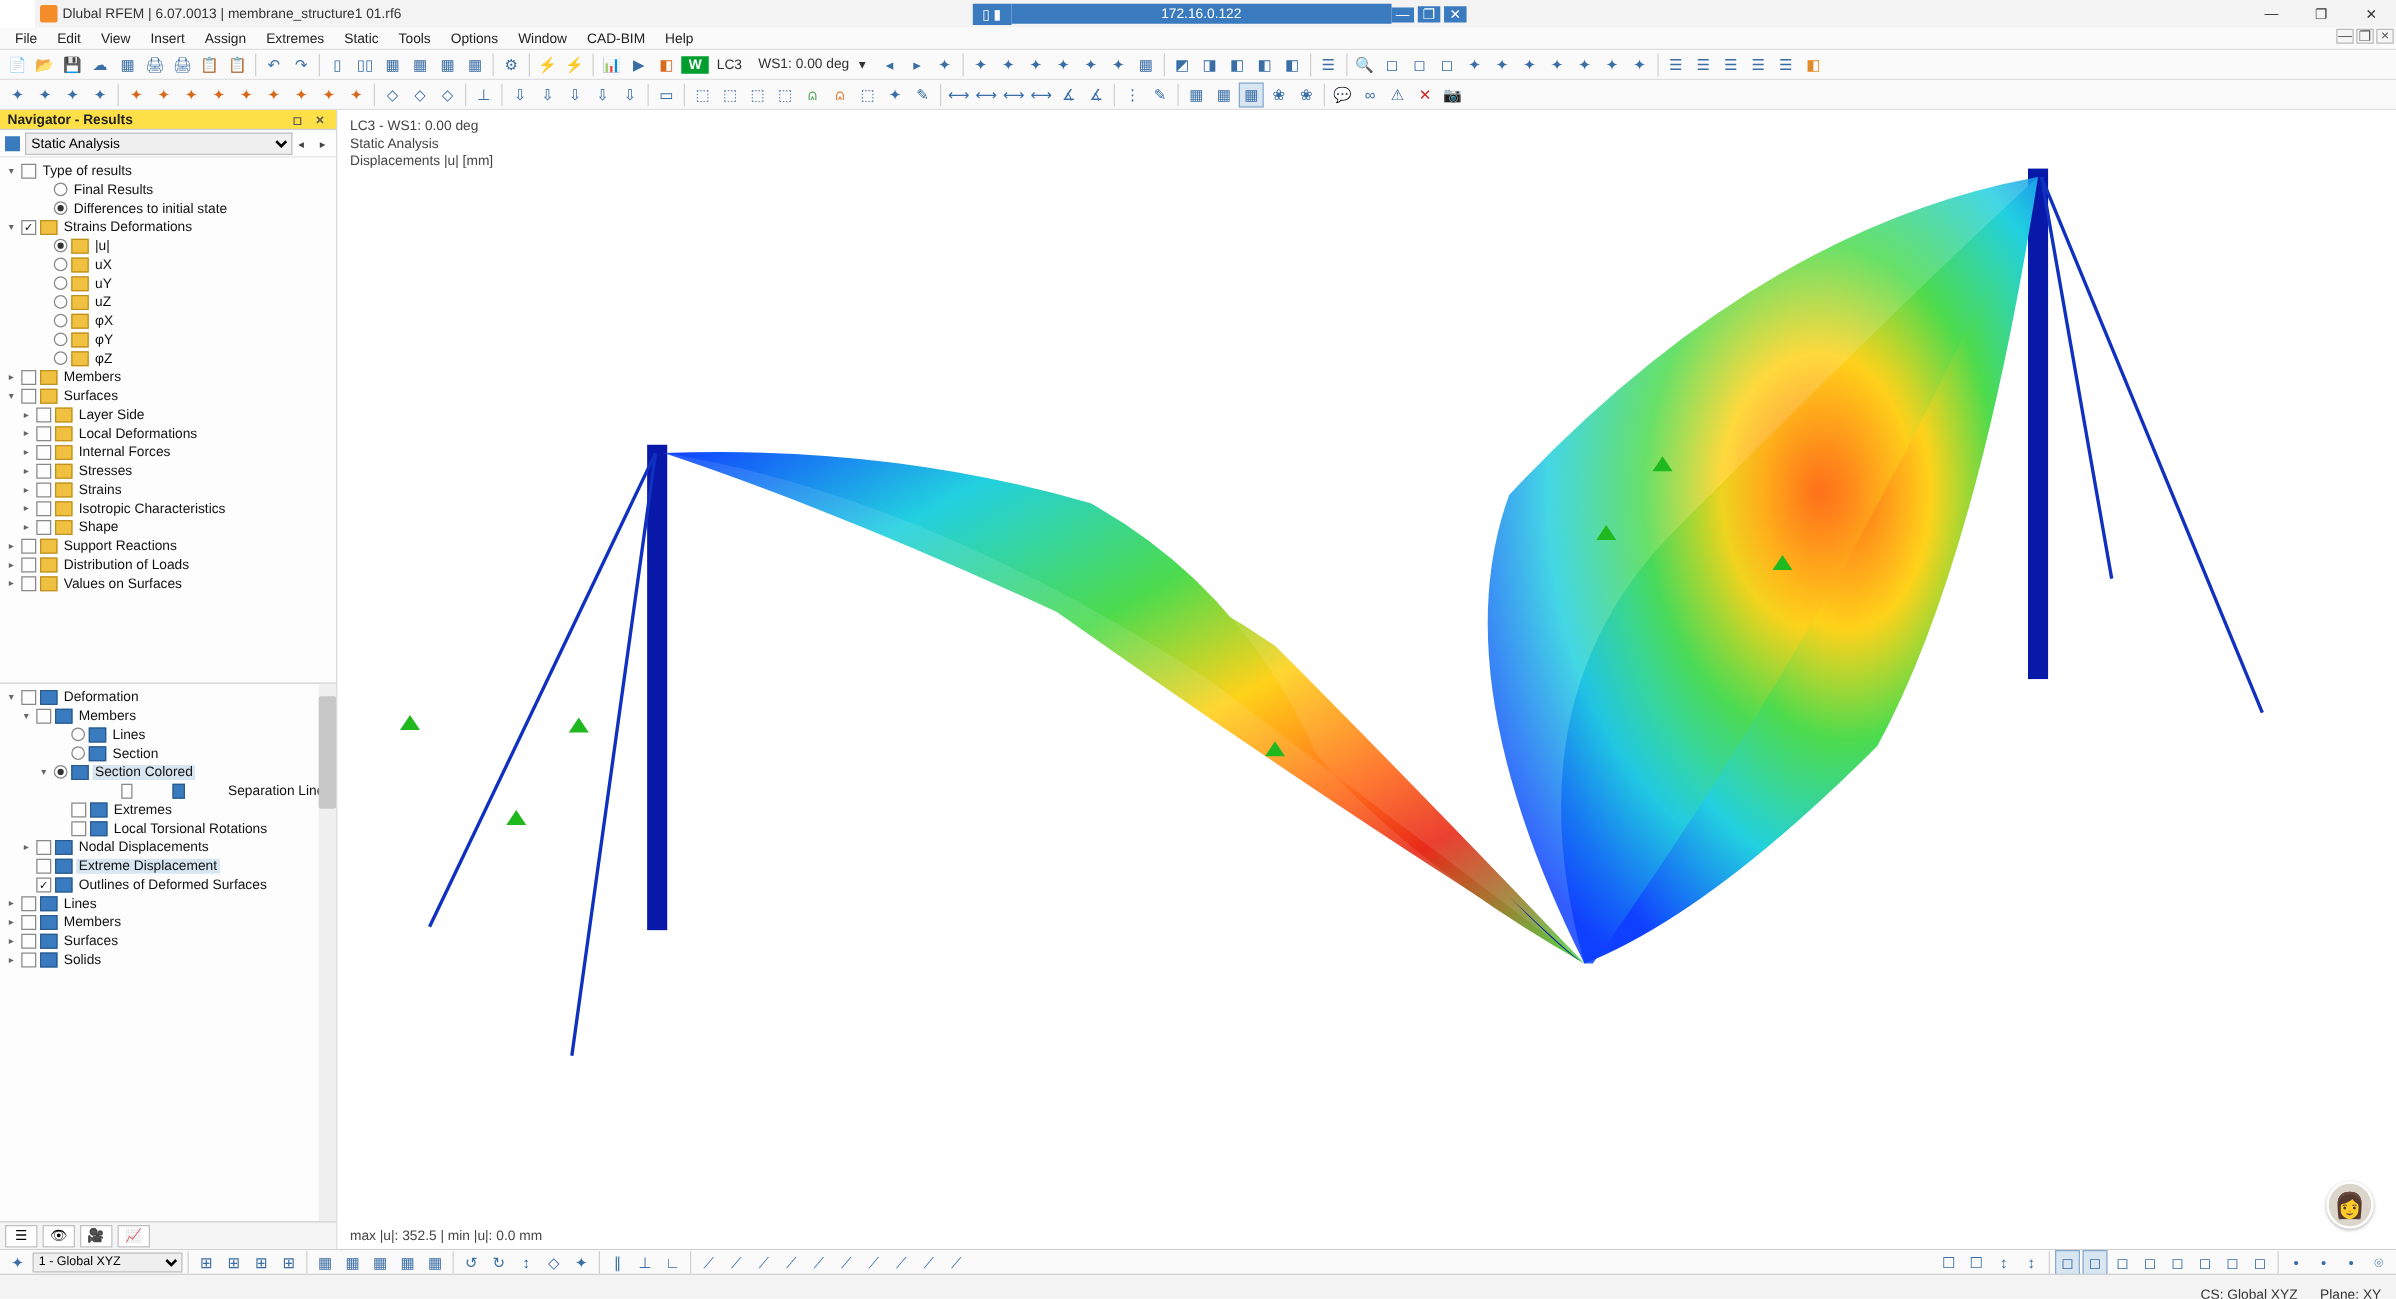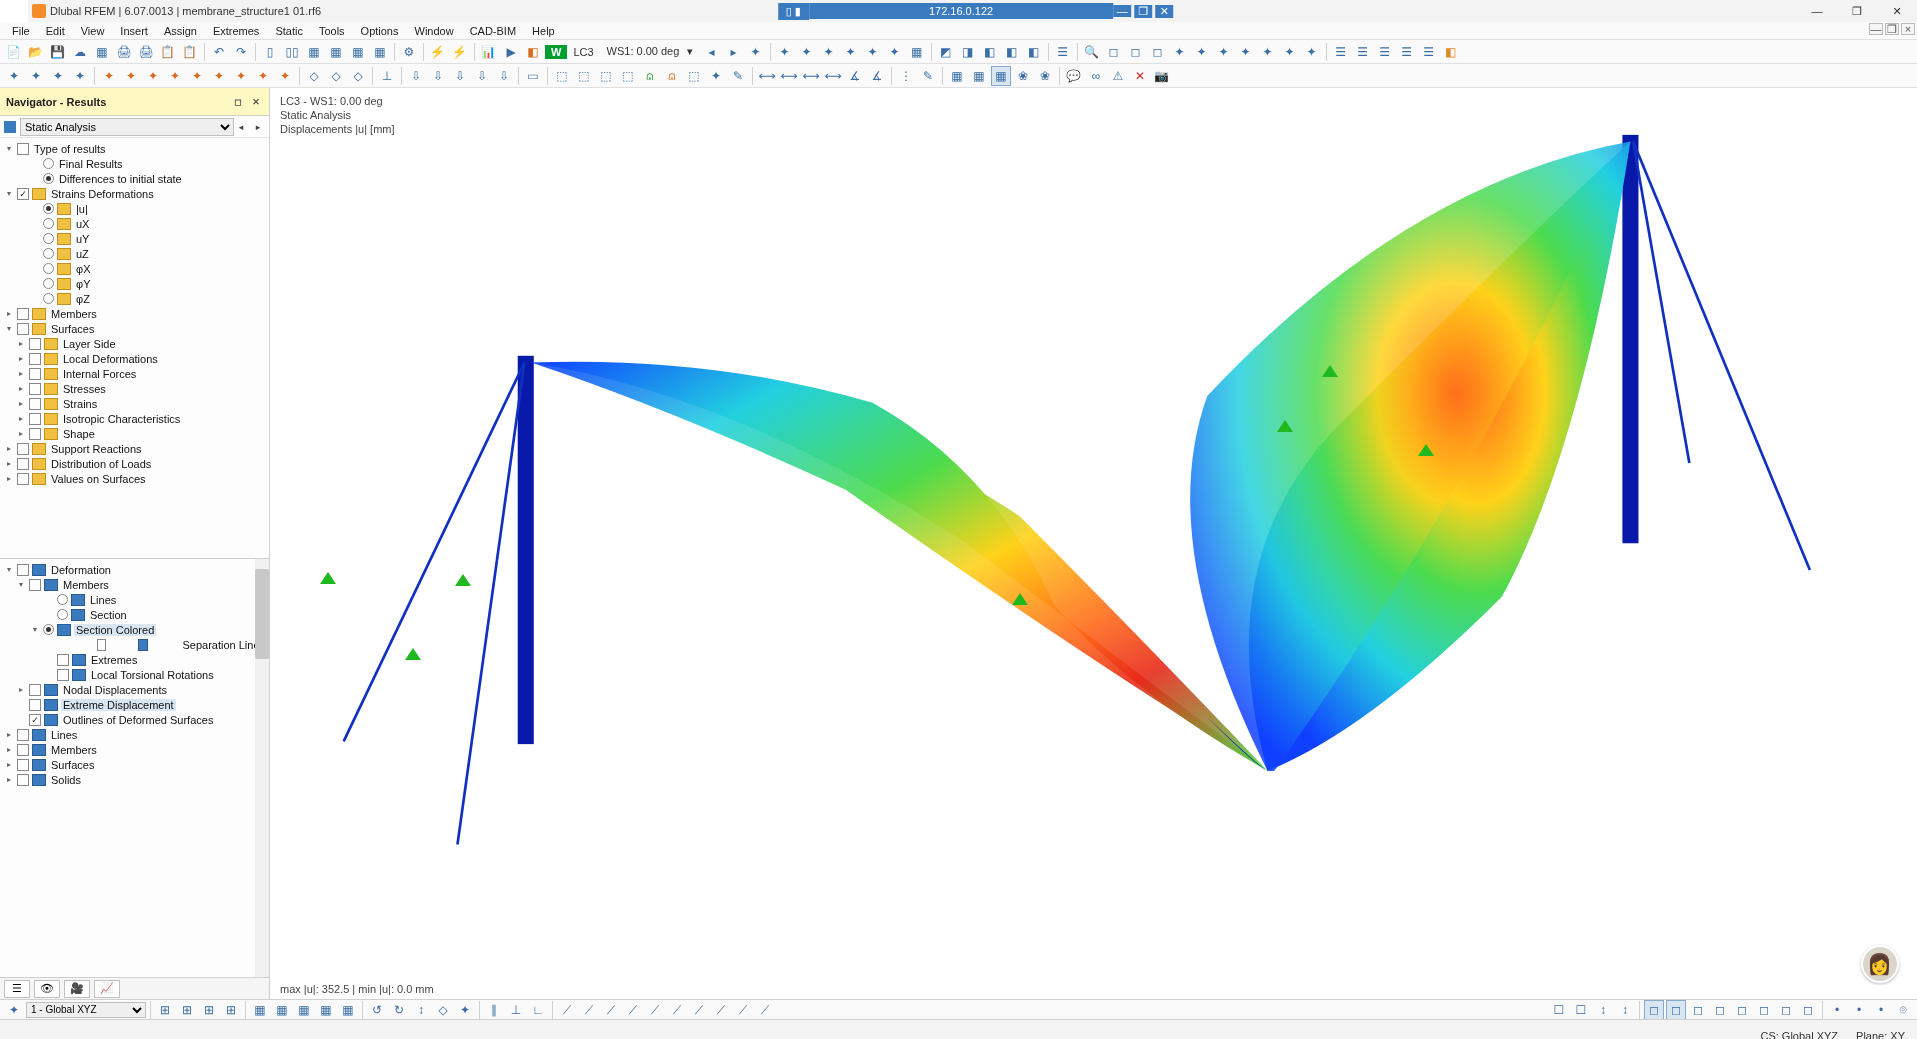--- a/index.html
+++ b/index.html
@@ -30,21 +30,21 @@
 .tsep { width:1px; height:18px; background:#d0d0d0; margin:0 2px; }
 .lc-badge { background:#009e2f; color:#fff; padding:1px 6px; font-weight:bold; }
 .lc-select { color:#333; padding:0 4px; }
 .ws-select { color:#333; padding:0 6px; min-width:100px; border:1px solid transparent; display:flex; justify-content:space-between; }
 
 
 .main { display:flex; height: calc(100% - 22px - 18px - 24px - 24px - 20px - 20px); }
 
 
 .nav { width: 270px; display:flex; flex-direction:column; border-right:1px solid #d0d0d0; background:#fdfdfd; }
-.nav-header { height:28px; background:#fef9c3; display:flex; align-items:center; justify-content:space-between; padding:0 6px; font-size:11px; color:#222; border-bottom:1px solid #d0d0d0; font-weight:bold; }
+.nav-header { height:16px; background:#fde047; display:flex; align-items:center; justify-content:space-between; padding:0 6px; font-size:11px; color:#222; border-bottom:1px solid #d0d0d0; font-weight:bold; }
 .nav-header .ctrls { display:flex; gap:4px; align-items:center; }
 .nav-header .ctrls span { width:14px; height:14px; display:flex; align-items:center; justify-content:center; color:#555; cursor:pointer; font-size:9px; }
 .nav-subhead { height:22px; display:flex; align-items:center; padding:0 4px; border-bottom:1px solid #e5e5e5; }
 .nav-subhead select { flex:1; font-size:11px; height:18px; border:1px solid #c0c0c0; }
 .nav-subhead .arrows span { width:14px; height:14px; display:inline-flex; align-items:center; justify-content:center; font-size:9px; color:#444; cursor:pointer; }
 
 .tree { flex:0 0 420px; overflow:auto; padding:3px 2px; }
 .tree2 { flex:1; overflow:auto; border-top:1px solid #d0d0d0; padding:3px 2px; position:relative; }
 .tree2 .scrolltrack { position:absolute; right:0; top:0; width:14px; height:100%; background:#f0f0f0; }
 .tree2 .scrollthumb { position:absolute; right:0; top:10px; width:14px; height:90px; background:#c8c8c8; border-radius:2px; }

